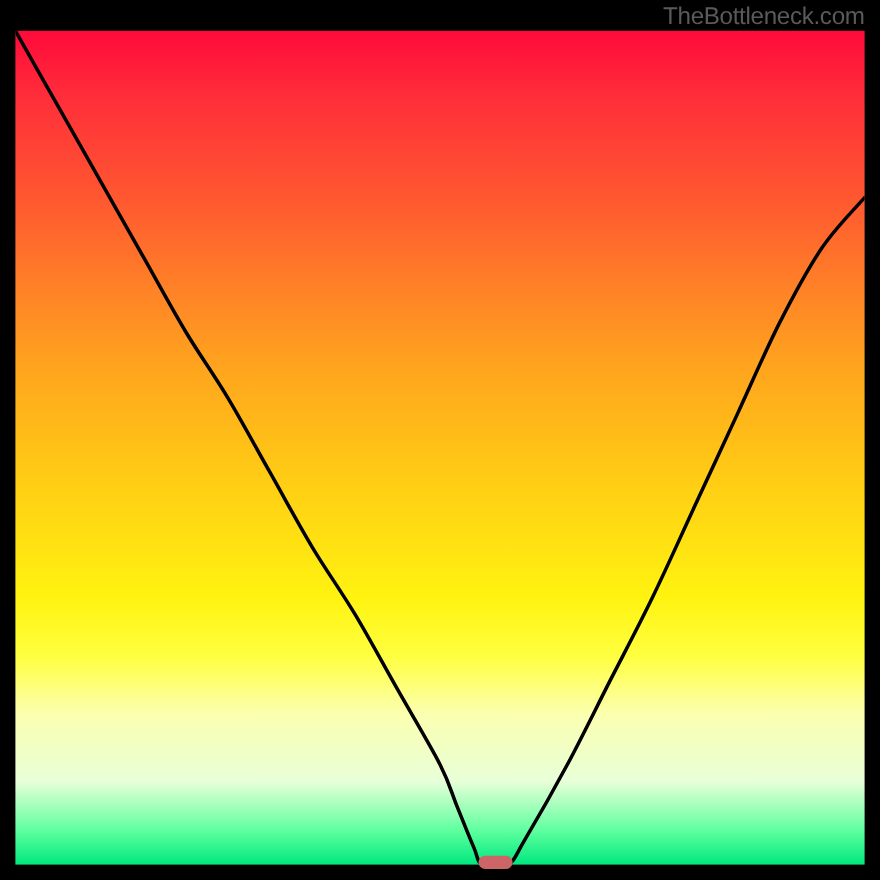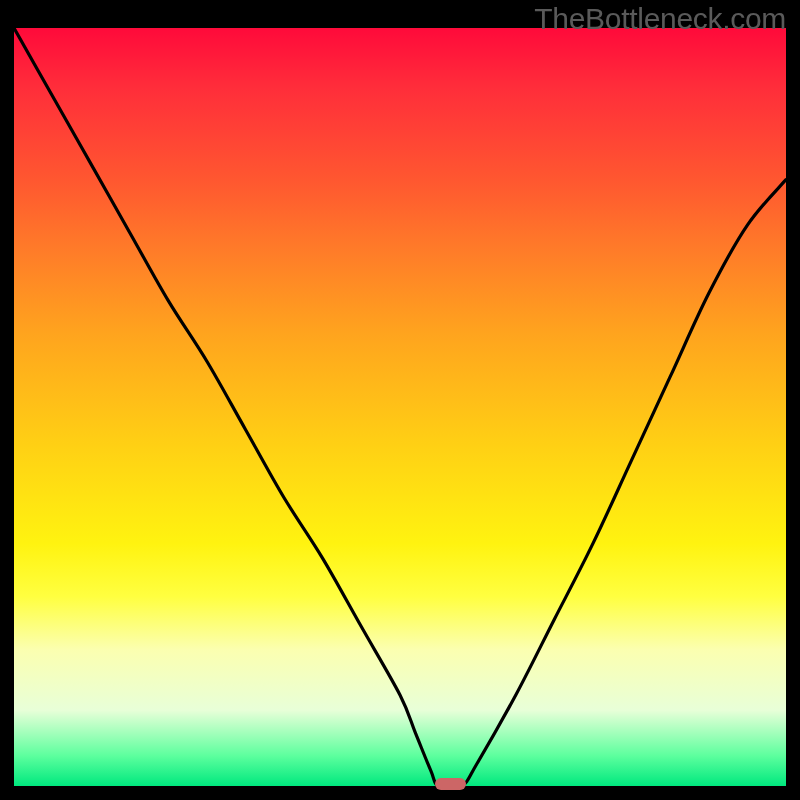--- a/index.html
+++ b/index.html
@@ -9,21 +9,21 @@
     height: 800px;
     background: #000;
     position: relative;
     font-family: Arial, Helvetica, sans-serif;
   }
   .attribution {
     position: absolute;
     top: 2px;
     right: 14px;
     color: #5a5a5a;
-    font-size: 30px;
+    font-size: 22px;
     font-weight: 500;
     letter-spacing: -0.3px;
     z-index: 10;
   }
   .plot-area {
     position: absolute;
     top: 28px;
     left: 14px;
     width: 772px;
     height: 758px;

